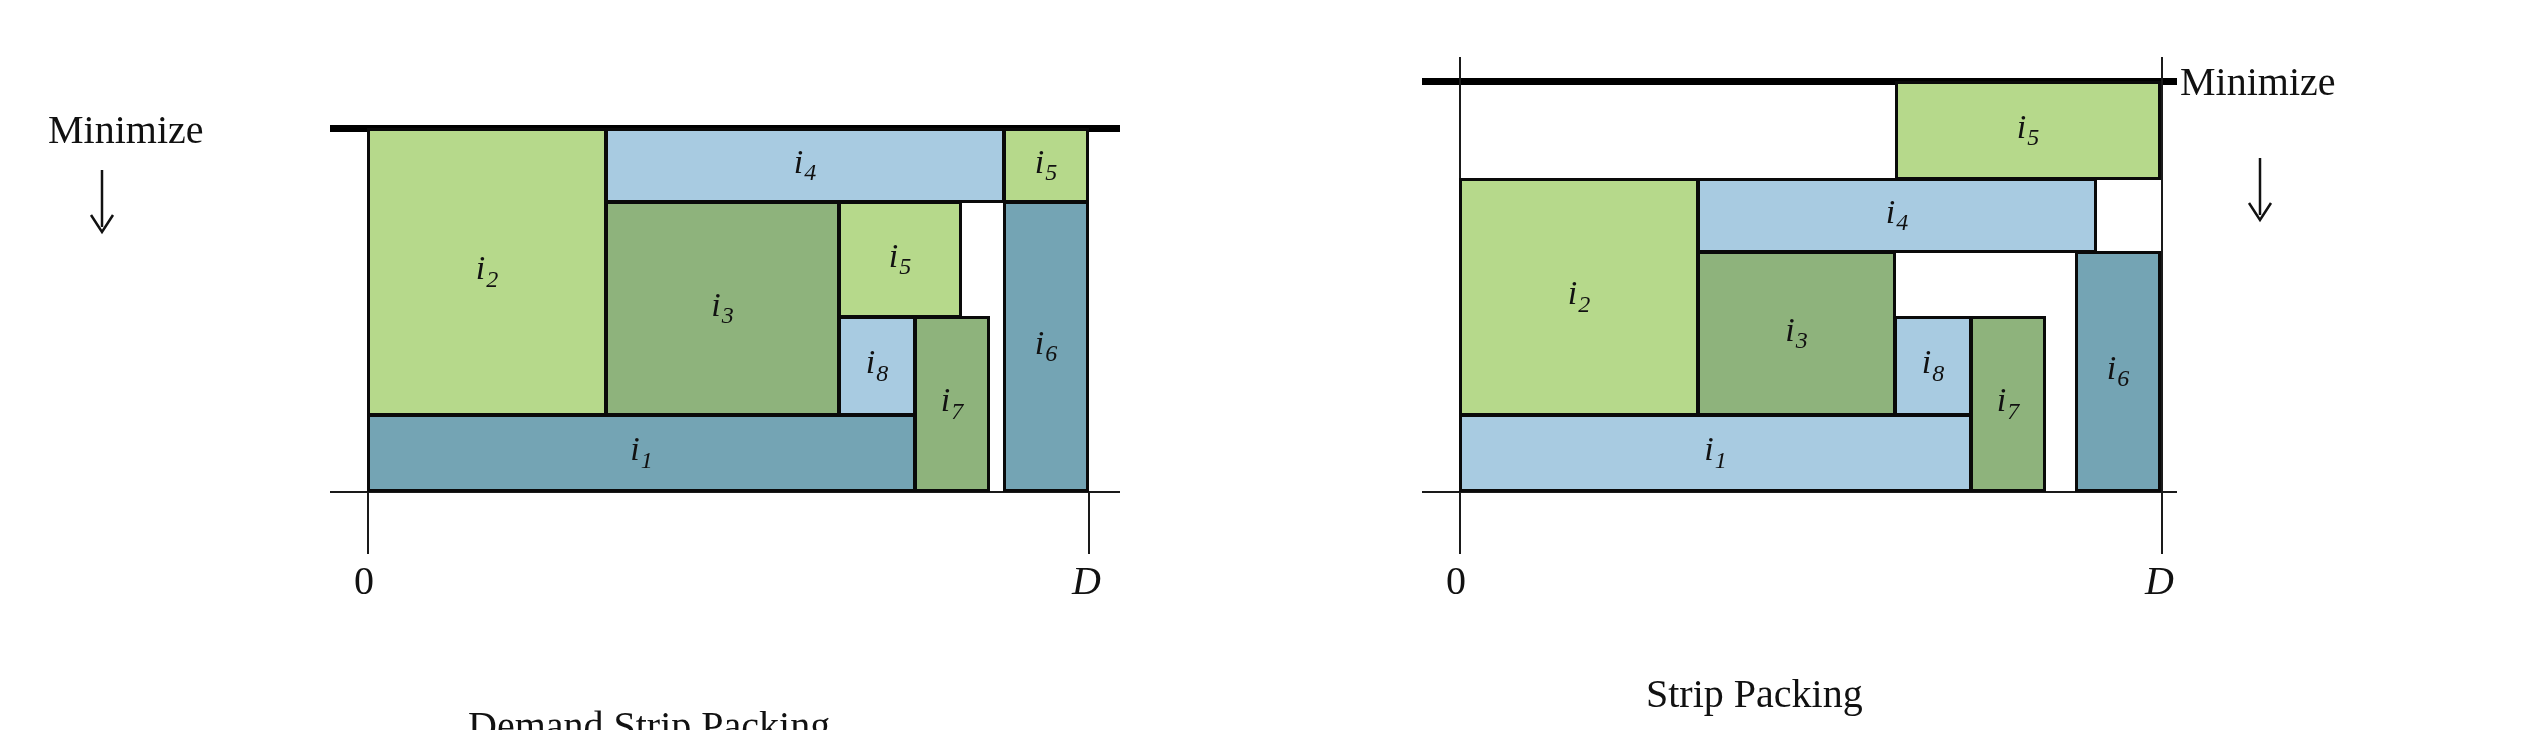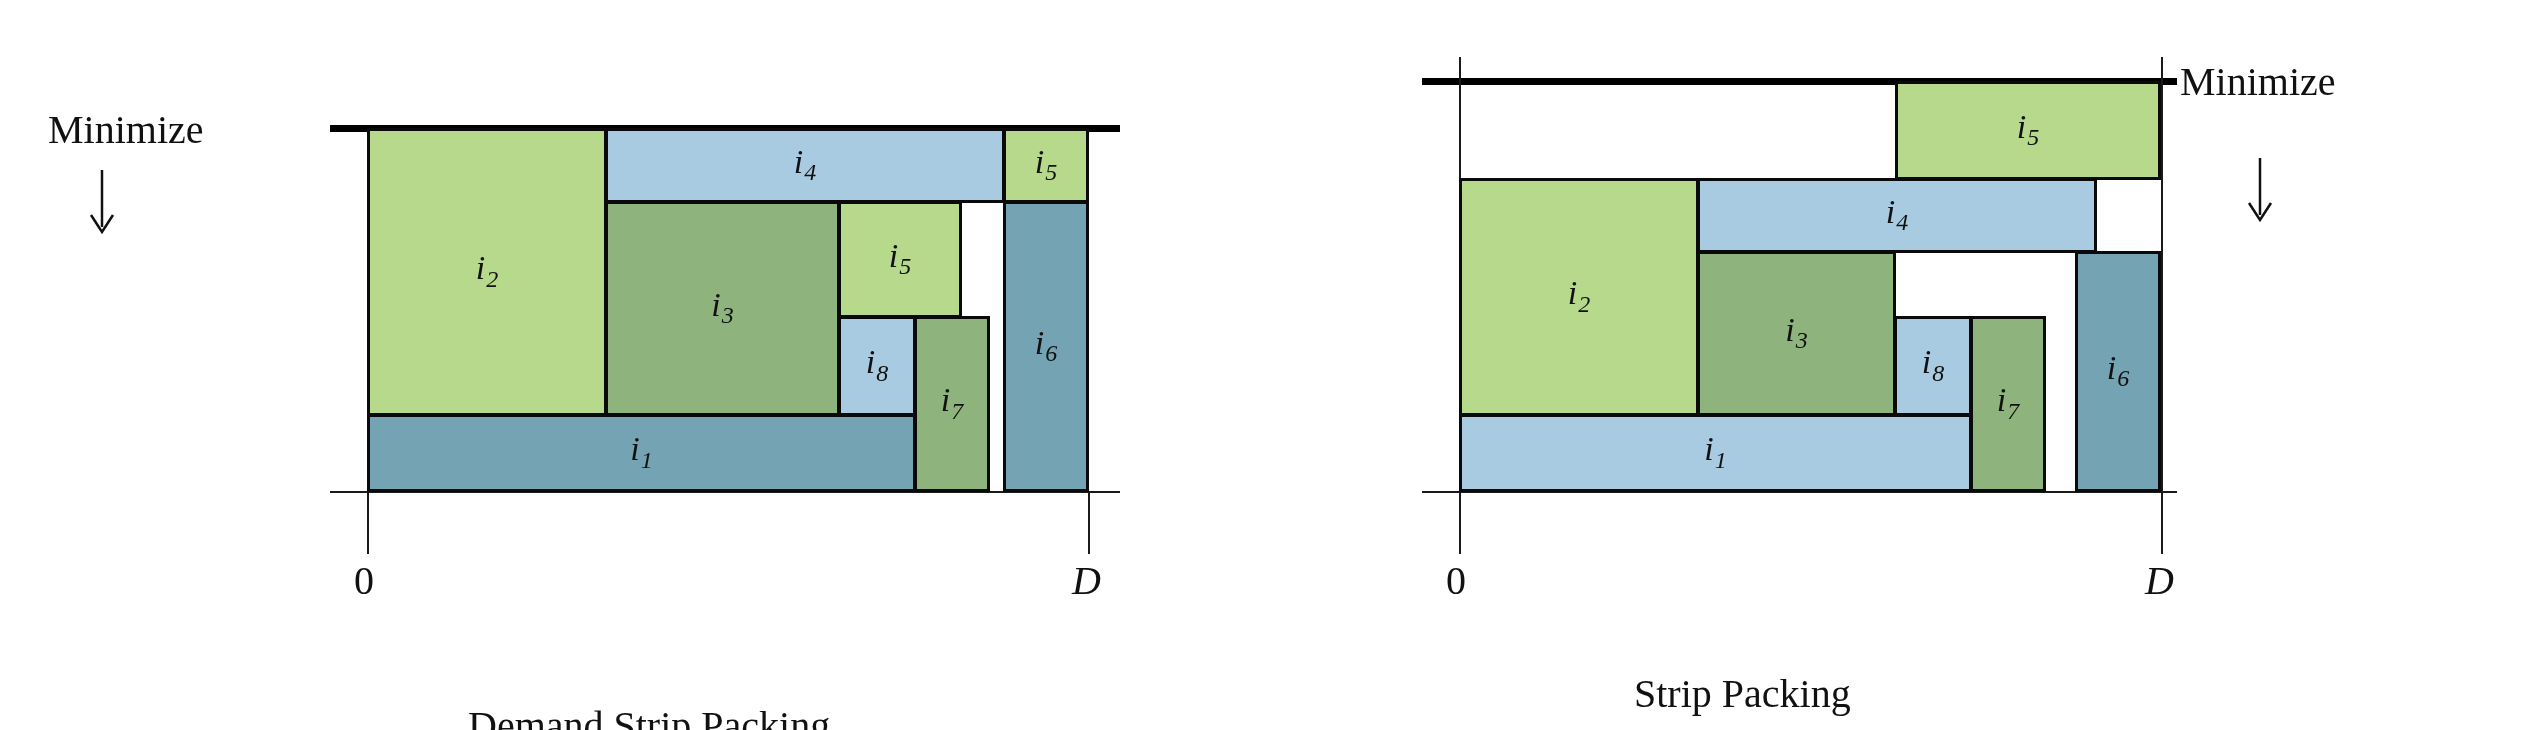--- a/index.html
+++ b/index.html
@@ -172,16 +172,16 @@
     </div>
 
     <div class="rect" style="left:708px;top:276px;width:76px;height:176px;background:#8eb37c;">
       <span class="lbl"><span>i</span><sub>7</sub></span>
     </div>
 
     <div class="rect" style="left:197px;top:374px;width:513px;height:78px;background:#a8cbe1;">
       <span class="lbl"><span>i</span><sub>1</sub></span>
     </div>
 
-    <div class="txt caption" style="left:372px;top:630px;">Strip Packing</div>
+    <div class="txt caption" style="left:384px;top:630px;">Strip Packing</div>
   </div>
 
 </div>
 
 </body></html>

